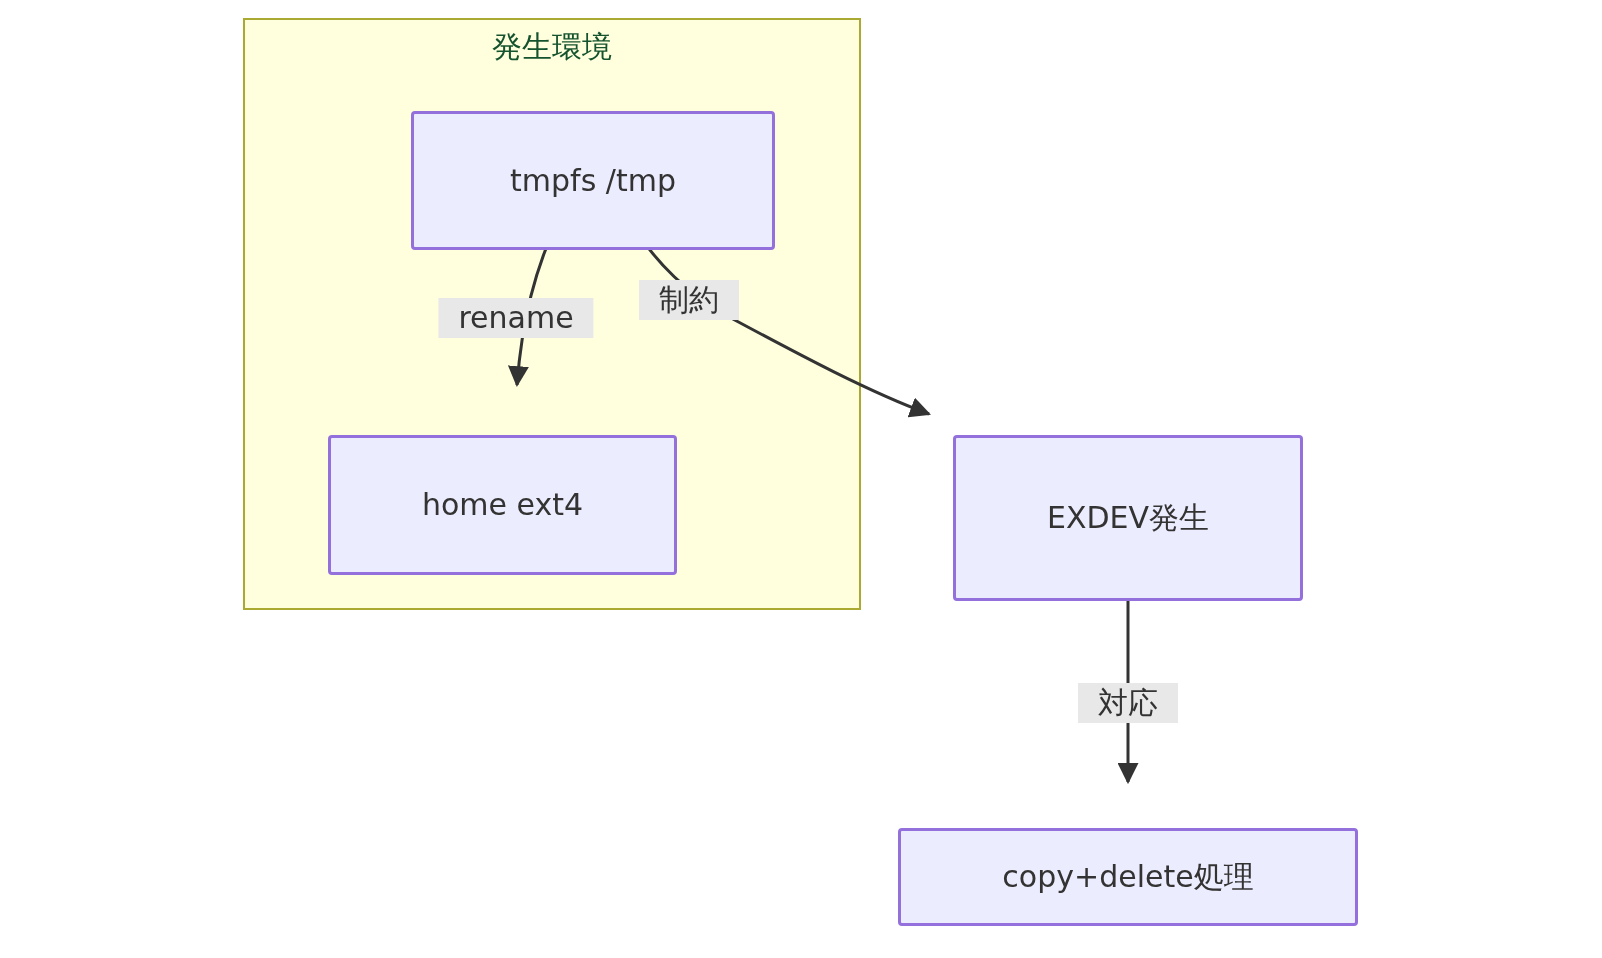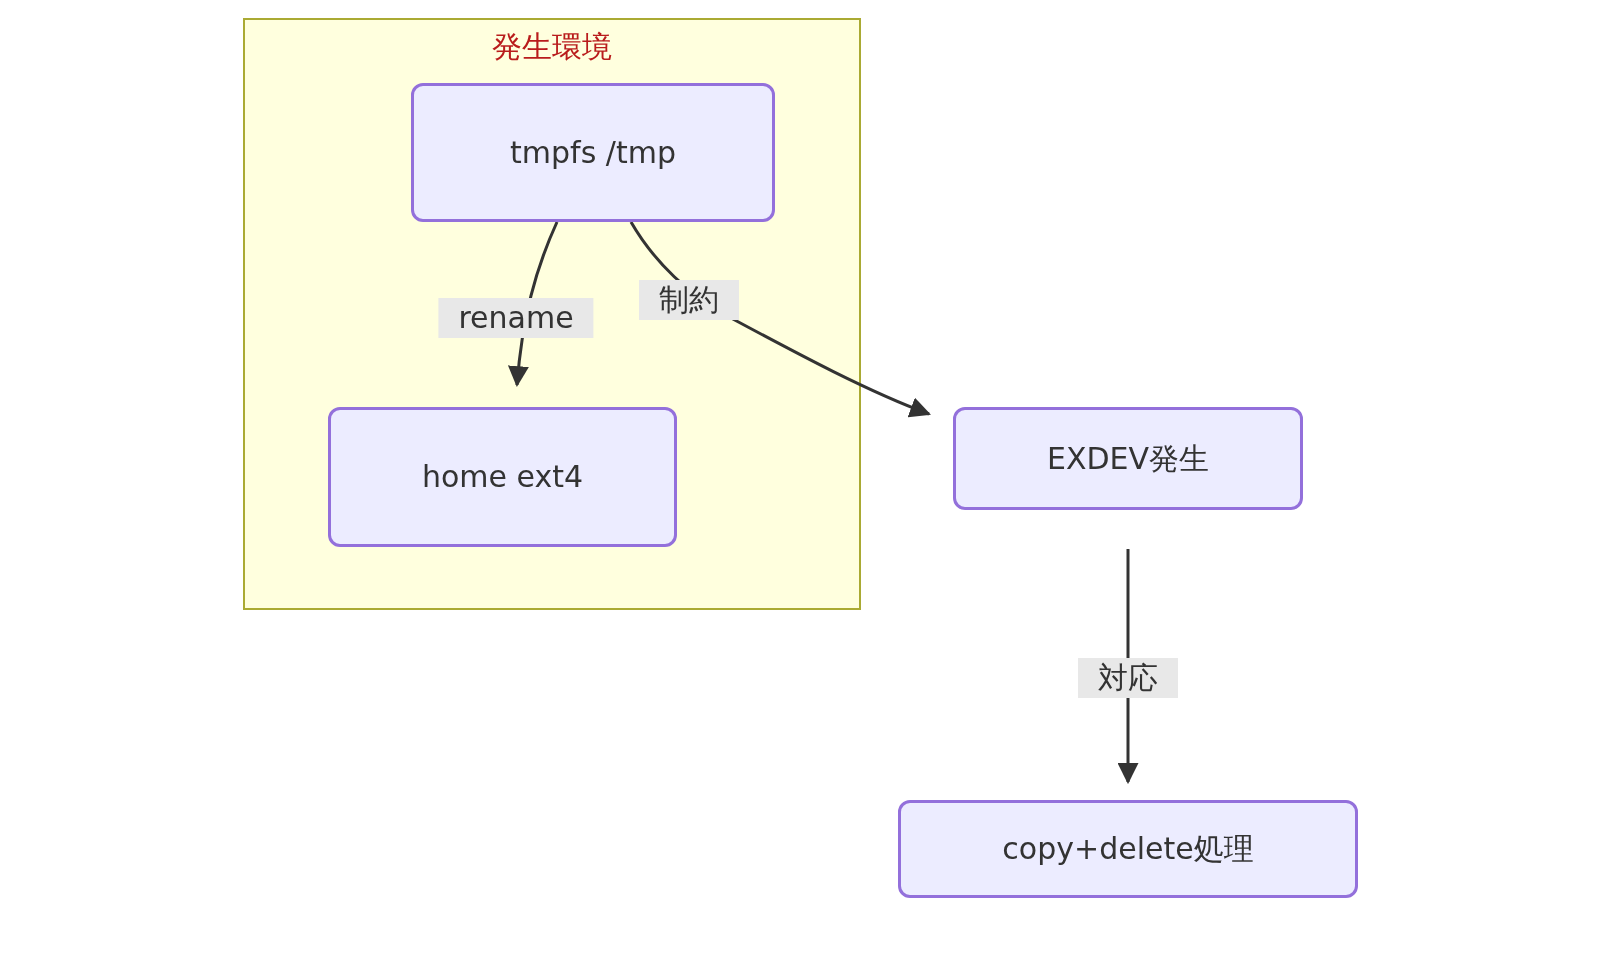--- a/index.html
+++ b/index.html
@@ -31,35 +31,36 @@
   .cluster-box {
     position: absolute;
     box-sizing: border-box;
     background: #ffffde;
     border: 2px solid #aaaa33;
     border-radius: 0px;
   }
   .cluster-title {
     position: absolute;
     text-align: center;
-    color: #b91c1c;
+    color: #14532d;
     font-size: 30px;
     line-height: 34px;
     white-space: nowrap;
     font-family: "DejaVu Sans", "Liberation Sans", sans-serif;
   }
   .node-box {
     position: absolute;
     box-sizing: border-box;
     background: #ececff;
     border: 3px solid #9370db;
-    border-radius: 12px;
+    border-radius: 4px;
     display: flex;
     align-items: center;
     justify-content: center;
+    margin-top: 28px;
   }
   .node-label {
     color: #333333;
     font-size: 30px;
     line-height: 34px;
     white-space: nowrap;
     text-align: center;
     font-family: "DejaVu Sans", "Liberation Sans", sans-serif;
   }
   .edge-label {
@@ -106,27 +107,27 @@
   </svg>
 
   <div class="node-box" style="left:411px; top:83px; width:364px; height:139px;">
     <span class="node-label">tmpfs /tmp</span>
   </div>
 
   <div class="node-box" style="left:328px; top:407px; width:349px; height:140px;">
     <span class="node-label">home ext4</span>
   </div>
 
-  <div class="node-box" style="left:953px; top:407px; width:350px; height:103px;">
+  <div class="node-box" style="left:953px; top:407px; width:350px; height:166px;">
     <span class="node-label">EXDEV発生</span>
   </div>
 
   <div class="node-box" style="left:898px; top:800px; width:460px; height:98px;">
     <span class="node-label">copy+delete処理</span>
   </div>
 
   <div class="edge-label" style="left:516px; top:318px;">rename</div>
 
   <div class="edge-label" style="left:689px; top:300px;">制約</div>
 
-  <div class="edge-label" style="left:1128px; top:678px;">対応</div>
+  <div class="edge-label" style="left:1128px; top:703px;">対応</div>
 
 </div>
 
 </body></html>

